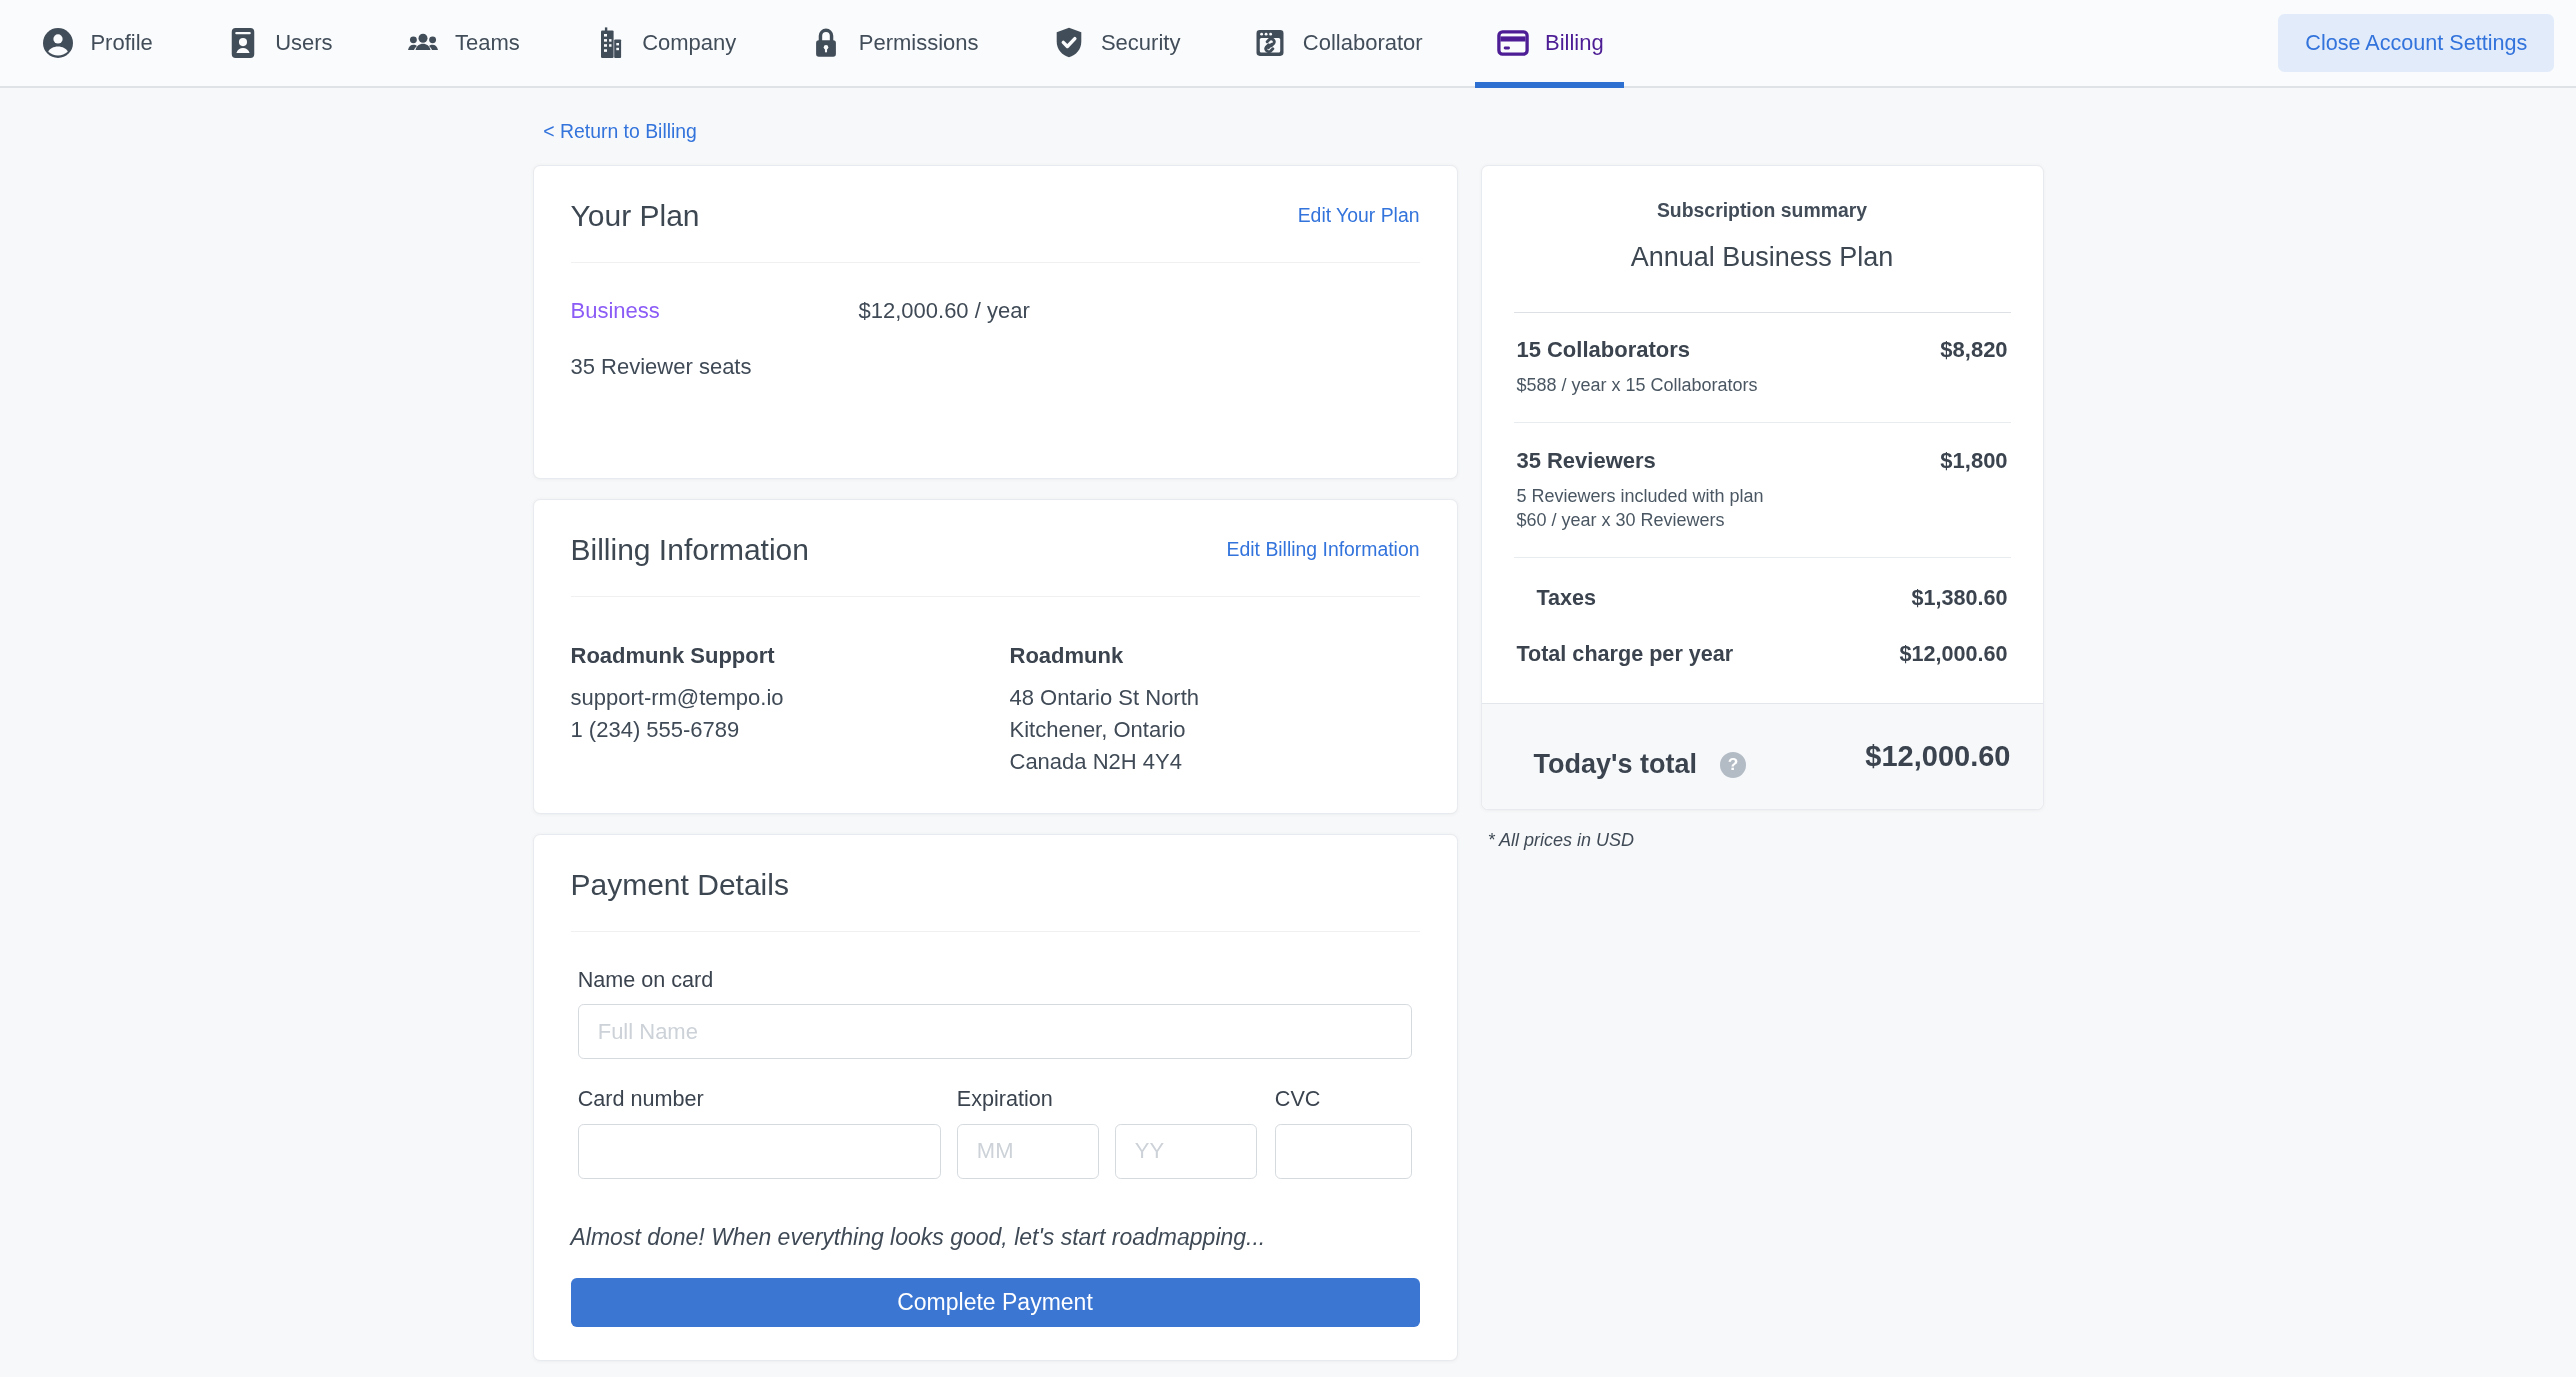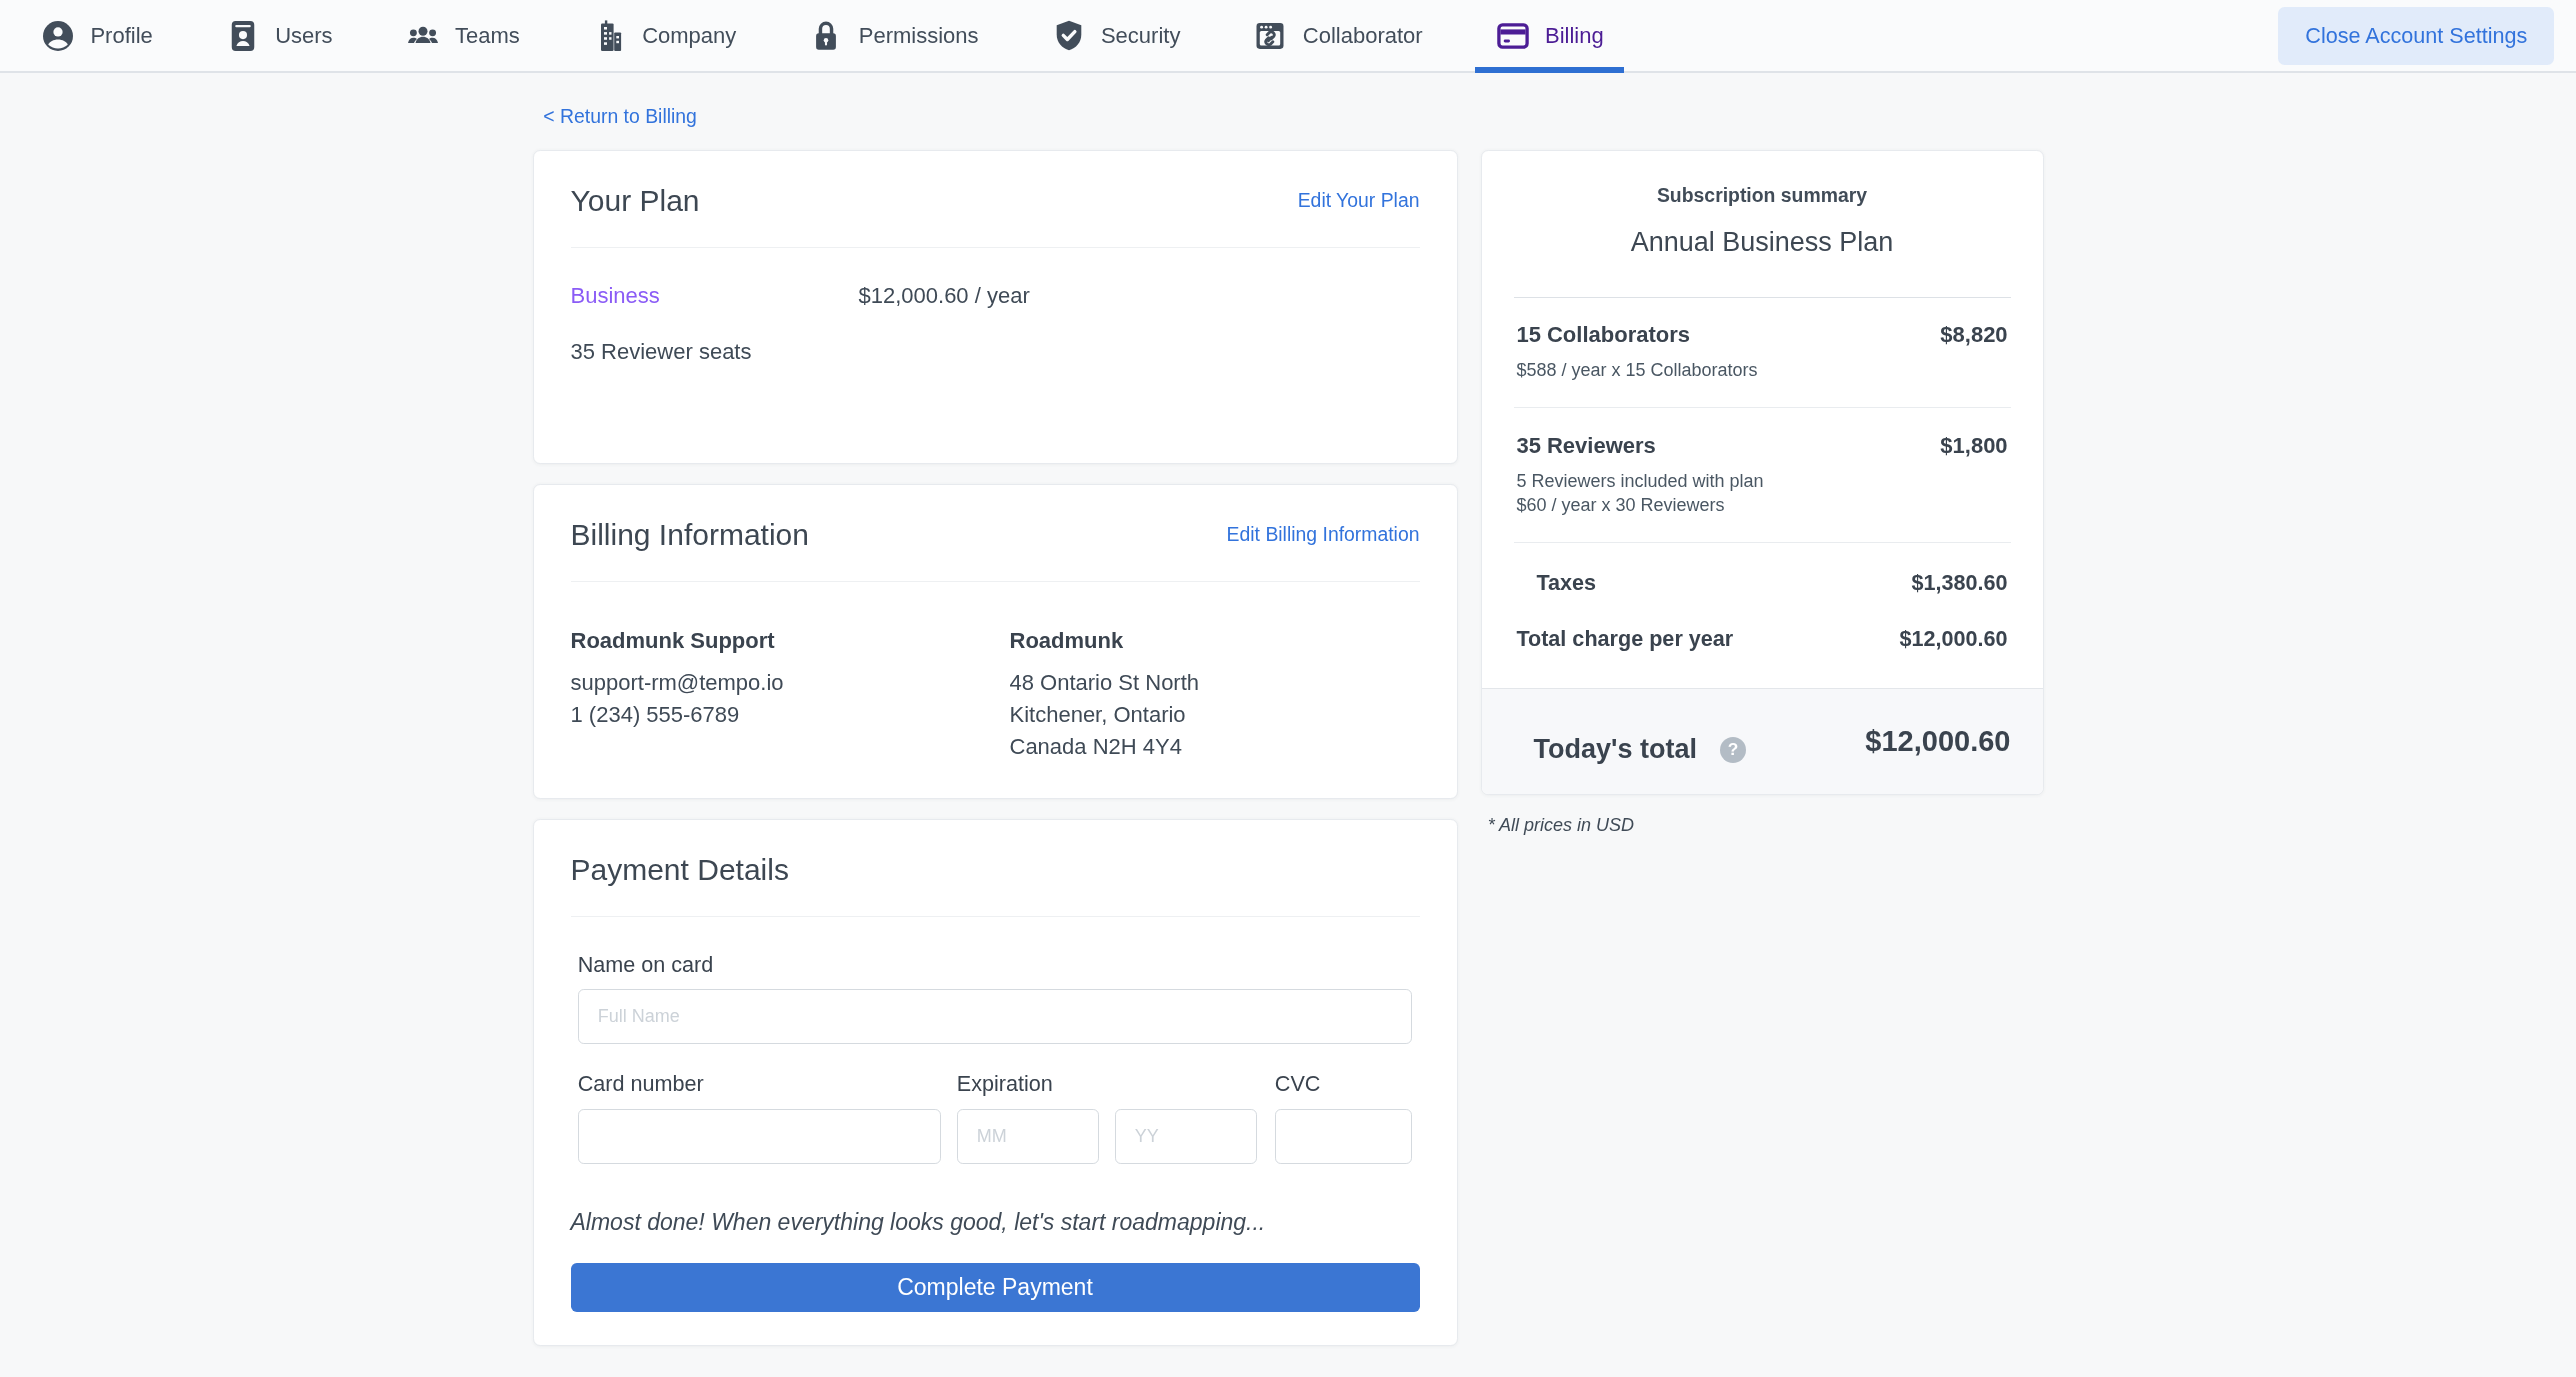--- a/index.html
+++ b/index.html
@@ -5,21 +5,21 @@
   * { margin:0; padding:0; box-sizing:border-box; }
   html,body { width:2576px; height:1377px; }
   body {
     background:#f7f8f9;
     font-family:"Liberation Sans", sans-serif;
     color:#3f4a56;
     overflow:hidden;
   }
   
   .nav {
-    height:73px; background:#fafbfc; border-bottom:2.2px solid #dfe3e8;
+    height:88px; background:#fafbfc; border-bottom:2.2px solid #dfe3e8;
     display:flex; align-items:stretch; padding:0 21.6px 0 20px;justify-content:space-between;
   }
   .nav-item {
     display:flex; align-items:center; gap:14.4px;
     padding:0 20px; margin-right:32px;
     font-size:22px; color:#424d5a; position:relative; cursor:pointer;
     white-space:nowrap;
   }
   .nav-item svg { width:36px; height:36px; flex:0 0 auto; }
   .nav-item.active { color:#4c1d95; }
@@ -62,21 +62,21 @@
   .billing-card { padding-bottom:35px; }
   .bill-grid { margin-top:43px; display:grid; grid-template-columns:439px auto; font-size:22px; }
   .bill-block .bname { font-weight:700; color:#3a434e; margin-bottom:10px; }
   .bill-block div { line-height:32px; }
 
   .payment-card { padding-bottom:33px; }
   .form-area { margin:35px 7.2px 0; }
   .field-label { font-size:21.6px; color:#3a434e; margin-bottom:11.5px; }
   .txt-input {
     height:55px; border:1.4px solid #d5dadf; border-radius:5.8px;
-    font-family:inherit; font-size:18px; color:#3f4a56; padding:0 19px;
+    font-family:inherit; font-size:22px; color:#3f4a56; padding:0 19px;
     background:#fff; width:100%; outline:none;
   }
   .txt-input::placeholder { color:#ccd2d8; }
   .cc-row { display:flex; margin-top:27px; }
   .grp-number { width:375px; }
   .grp-exp { margin-left:16px; }
   .exp-inputs { display:flex; gap:16px; }
   .exp-inputs .txt-input { width:142px; }
   .grp-cvc { margin-left:18px; width:142px; }
   .note {

